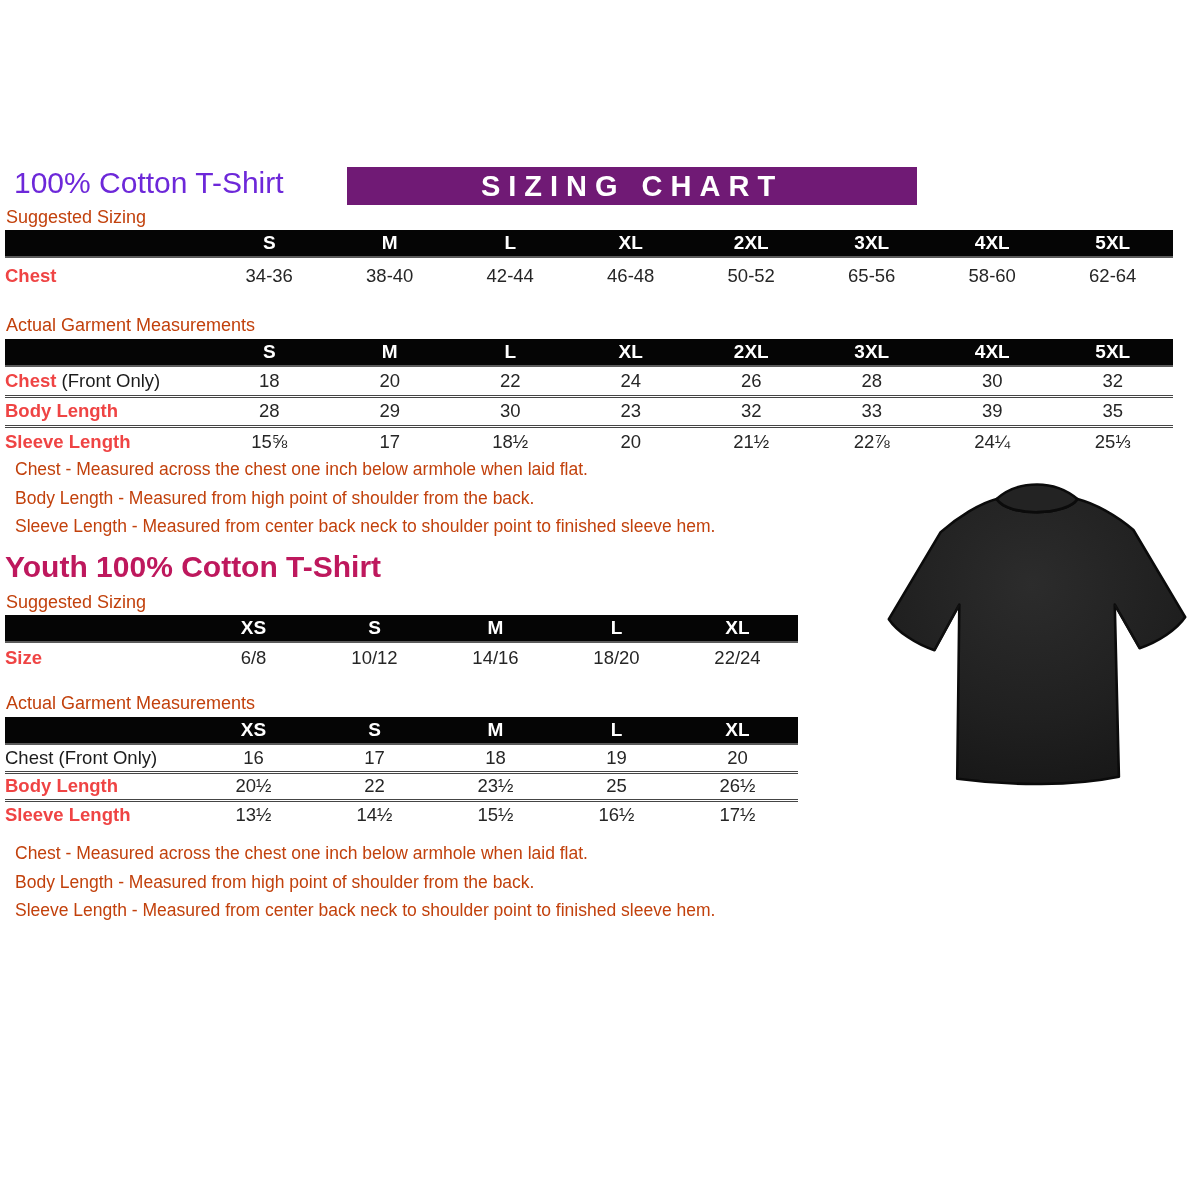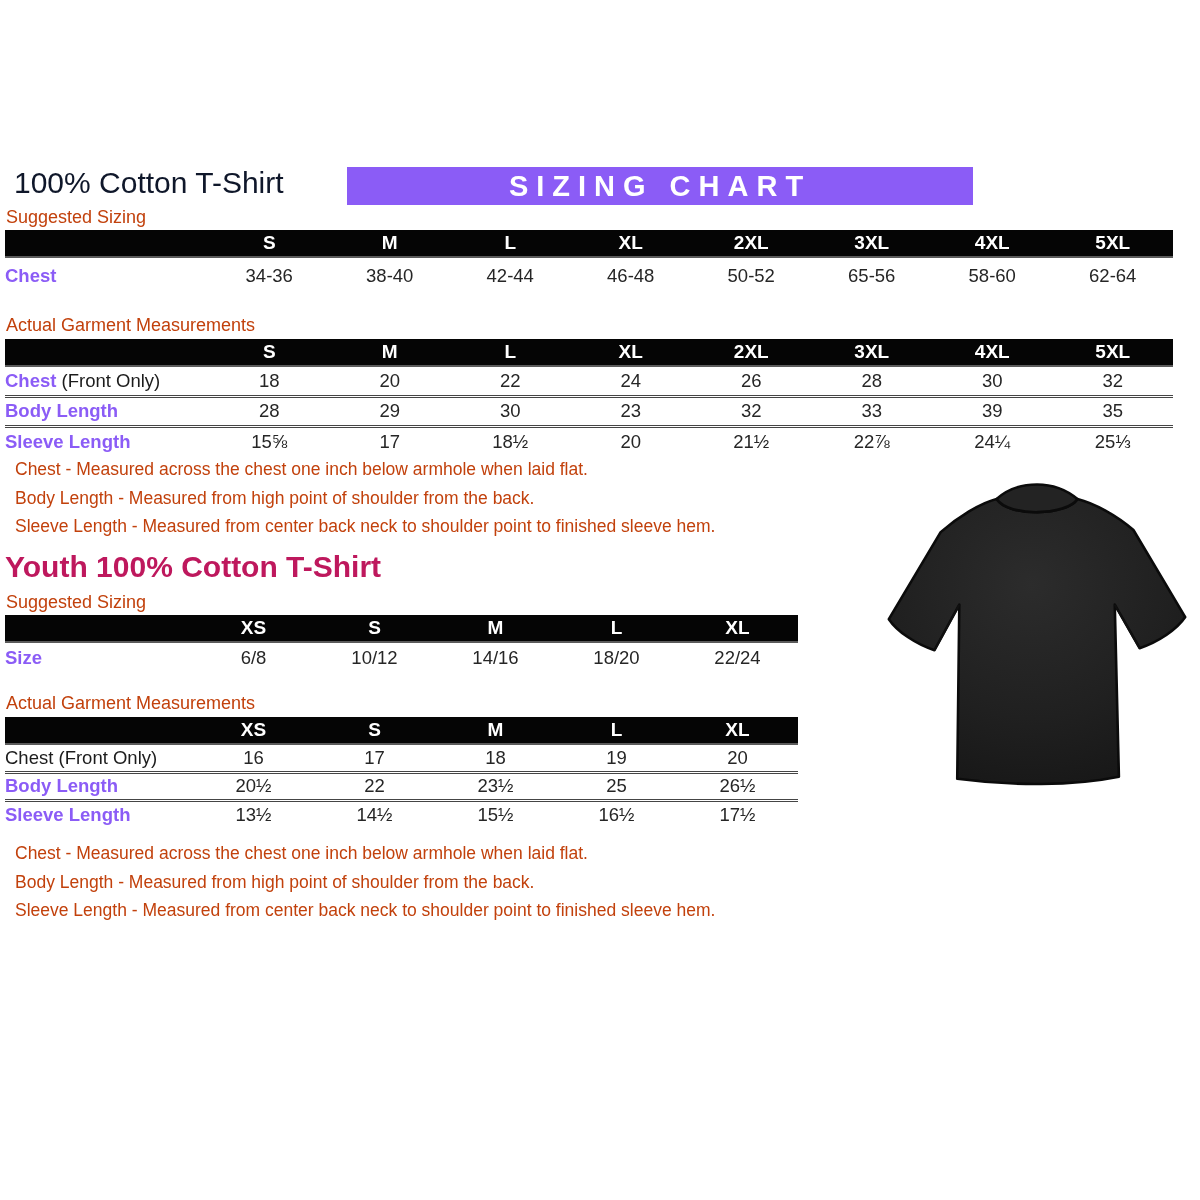--- a/index.html
+++ b/index.html
@@ -1,38 +1,38 @@
 <!DOCTYPE html>
 <html><head>
 <meta charset="utf-8">
 <style>
   html,body { margin:0; padding:0; background:#ffffff; }
   .page {
     position:relative; width:1200px; height:1200px; background:#ffffff;
     font-family:"Liberation Sans", sans-serif; color:#1c1c1c; overflow:hidden;
   }
   .abs { position:absolute; }
-  .big-title { font-size:30px; letter-spacing:0; white-space:nowrap; color:#0f172a; }
+  .big-title { font-size:30px; letter-spacing:0; white-space:nowrap; color:#6d28d9; }
   .banner {
-    position:absolute; left:347px; top:167px; width:626px; height:38px;
-    background:#8b5cf6; display:flex; align-items:center; justify-content:center;
+    position:absolute; left:347px; top:167px; width:570px; height:38px;
+    background:#701a75; display:flex; align-items:center; justify-content:center;
   }
   .banner span { color:#ffffff; font-weight:bold; font-size:29px; letter-spacing:8px; white-space:nowrap; }
   .section-label { font-size:18px; color:#c2410c; white-space:nowrap; }
 
   table.tbl { border-collapse:collapse; table-layout:fixed; position:absolute; }
   table.tbl th, table.tbl td { padding:0; margin:0; }
   tr.hdr th {
     background:#050505; color:#ffffff; font-weight:bold; font-size:19px;
     height:26px; text-align:center; border-bottom:2px solid #5b5b5b;
   }
   tr.hdr th.lblcol { background:#050505; }
   td.lbl { text-align:left; padding-left:7px; font-size:18.5px; white-space:nowrap; }
   td.val { text-align:center; font-size:18.5px; color:#262626; }
-  .b { font-weight:bold; color:#8b5cf6; }
+  .b { font-weight:bold; color:#ef4444; }
   tr.sep td { border-top:3px double #454545; }
 
   .notes { font-size:17.5px; color:#c2410c; }
   .notes div { height:28.7px; white-space:nowrap; }
 
   .tshirt-wrap { position:absolute; left:880px; top:472px; width:312px; height:342px; }
 </style>
 </head>
 <body>
 

